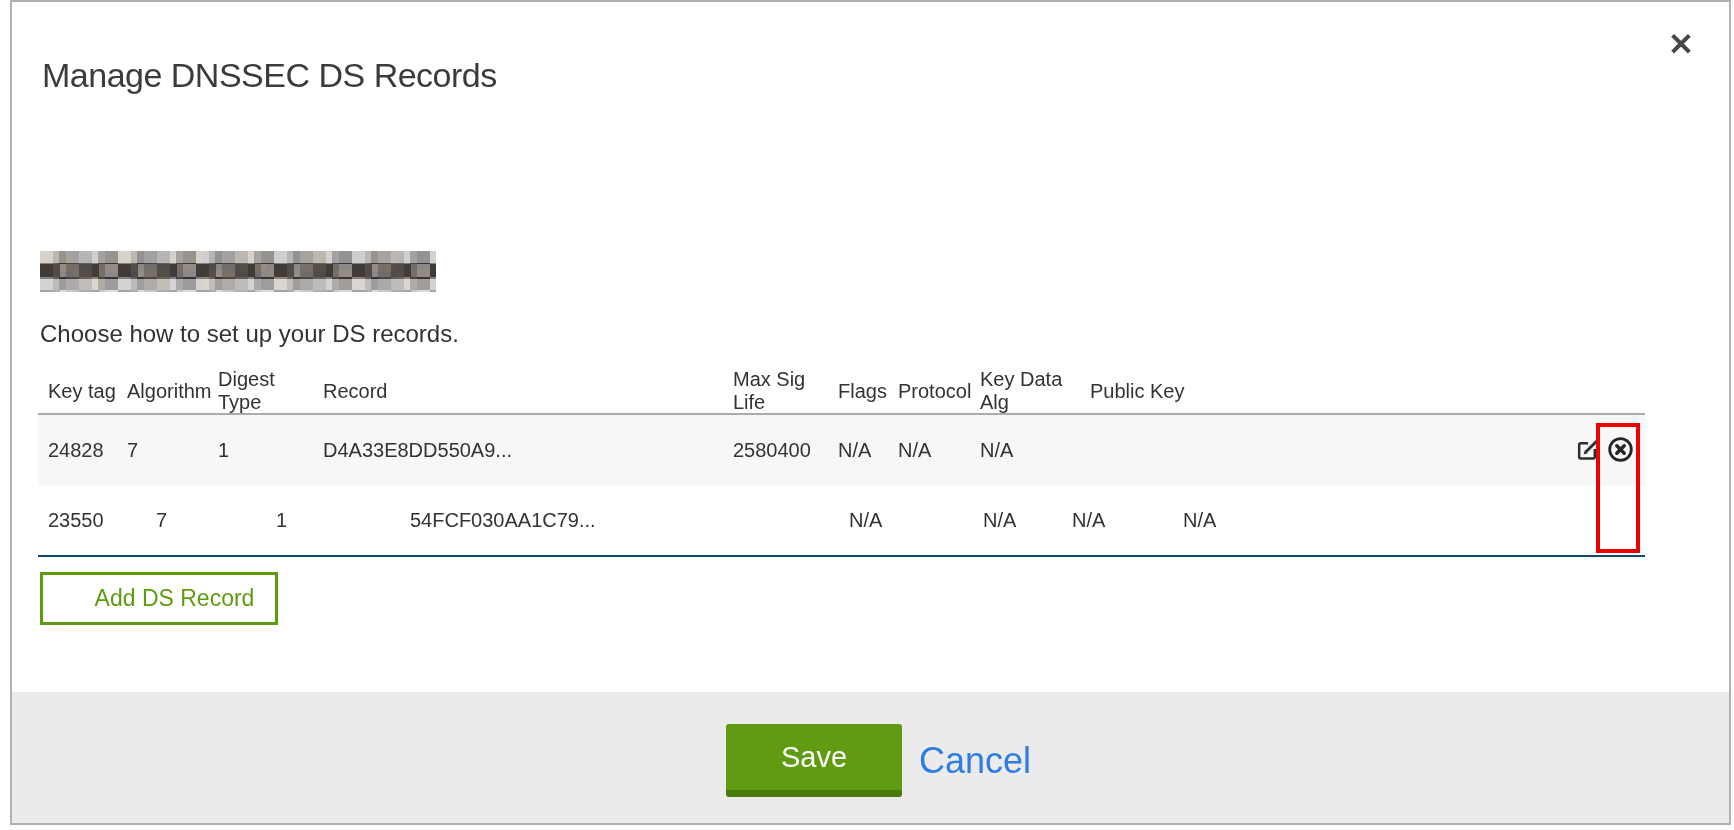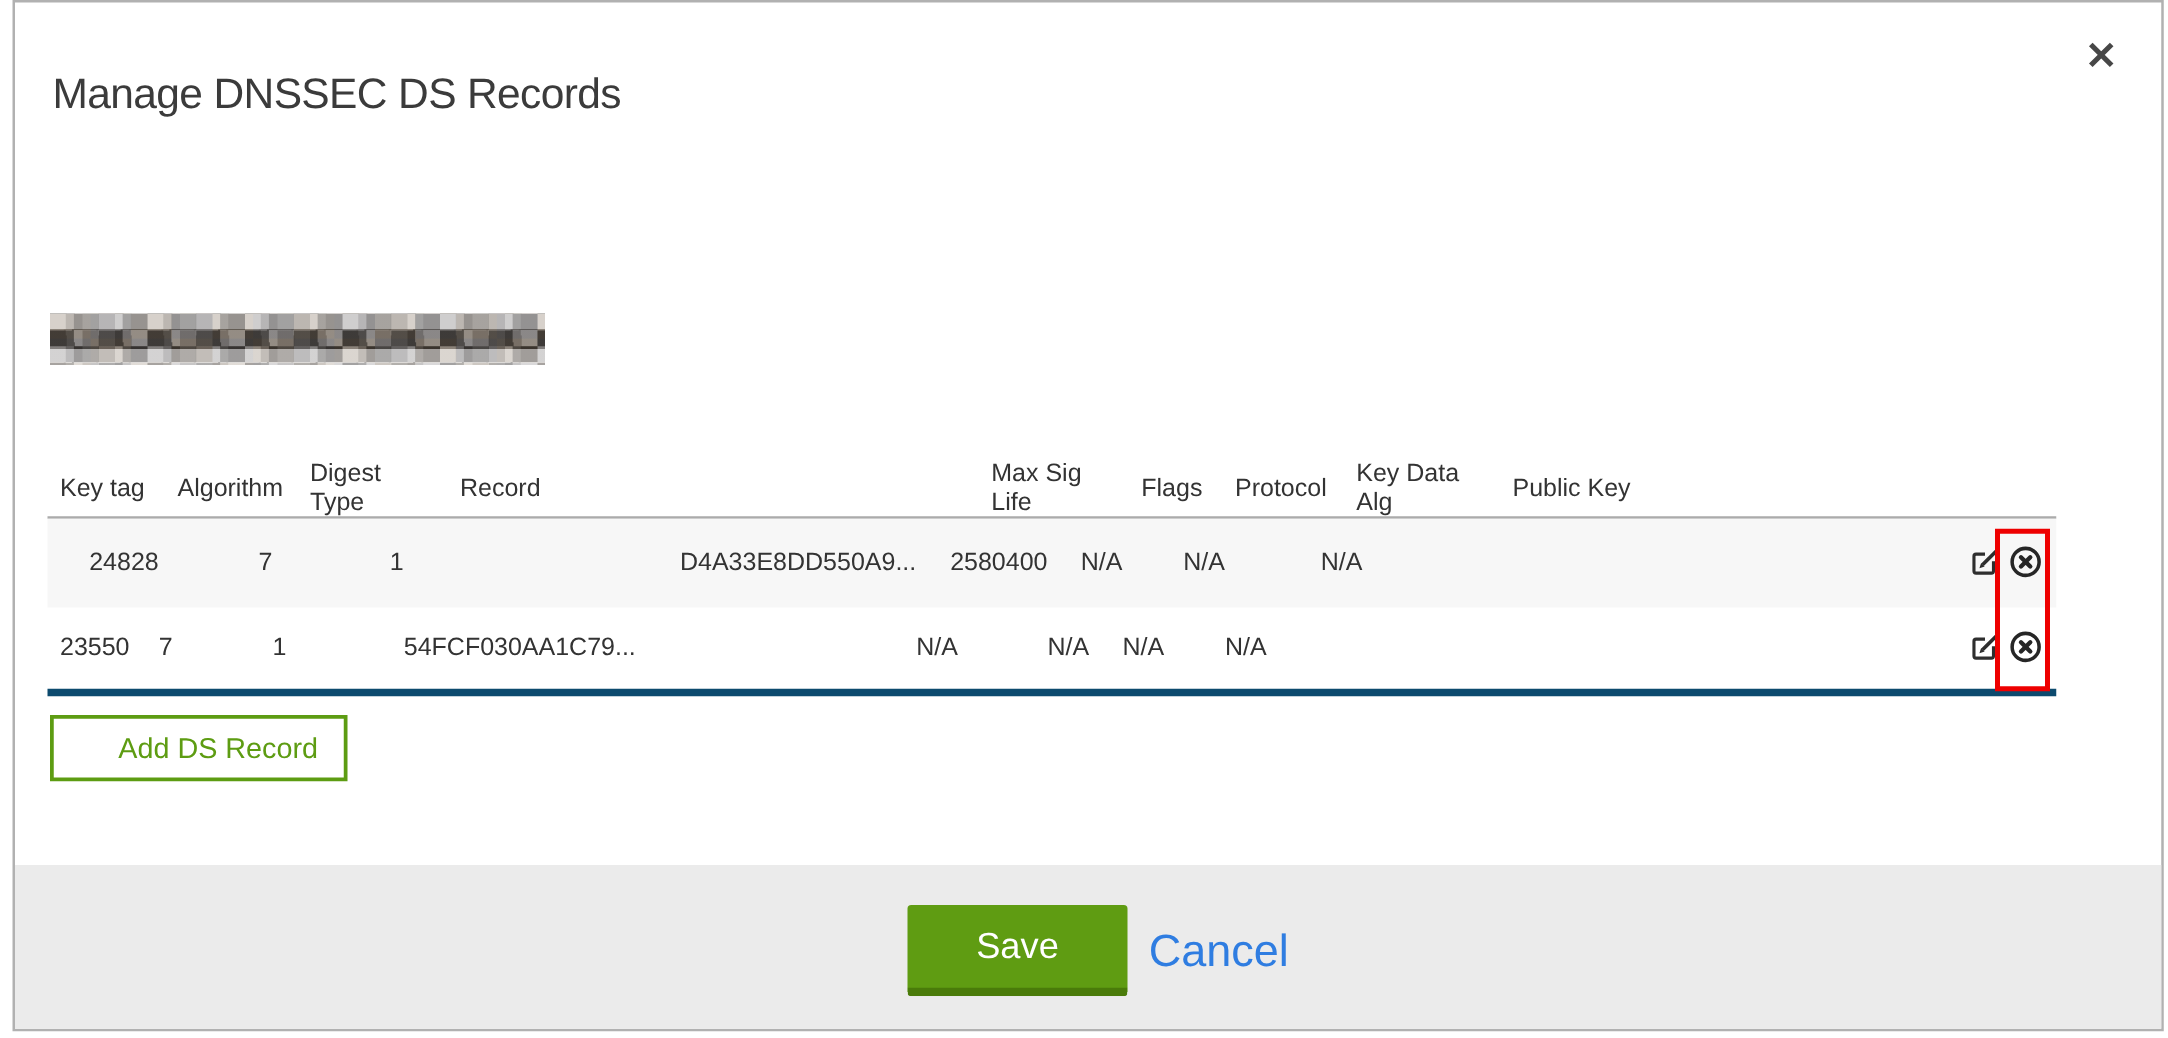--- a/index.html
+++ b/index.html
@@ -15,24 +15,24 @@
         background-image:
           linear-gradient(180deg, rgba(255,255,255,0.45) 0 12px, rgba(40,35,30,0.30) 12px 28px, rgba(255,255,255,0.50) 28px 41px),
           repeating-conic-gradient(rgba(20,18,16,0.50) 0% 25%, rgba(255,255,255,0.15) 0% 50%),
           repeating-conic-gradient(rgba(70,80,110,0.25) 0% 25%, rgba(120,90,60,0.20) 0% 50%),
           repeating-conic-gradient(#6e675f 0% 25%, #c9c3bb 25% 50%, #8d867d 50% 75%, #b5aea5 75% 100%);
         background-size:100% 100%, 39px 26px, 65px 39px, 26px 26px;}
   .subtitle{position:absolute;left:40px;top:320px;font-size:24px;color:#333;}
   .table{position:absolute;left:38px;top:368px;width:1607px;font-size:20px;color:#333;}
   .trow{display:grid;grid-template-columns:79px 91px 105px 410px 105px 60px 82px 110px 483px 72px;
         align-items:center;padding-left:10px;box-sizing:border-box;}
-  .thead{height:47px;border-bottom:2px solid #ababab;gap:15px;}
+  .thead{height:47px;border-bottom:2px solid #ababab;}
   .tr{height:71px;}
-  .tr.alt{background:#f7f7f7;text-align:right;}
-  .tr.last{border-bottom:6px solid #0c4a6e;}
+  .tr.alt{background:#f7f7f7;}
+  .tr.last{border-bottom:2px solid #0c4a6e;gap:29px;}
   .actions{display:flex;align-items:center;gap:5px;justify-content:flex-start;}
   .icon-btn{background:transparent;border:none;padding:0;cursor:pointer;width:28px;height:28px;
         display:inline-flex;align-items:center;justify-content:center;}
   .red-box{position:absolute;left:1596px;top:423px;width:44px;height:130px;
         border:4px solid #ee0000;box-sizing:border-box;pointer-events:none;}
   .add-btn{position:absolute;left:40px;top:572px;width:238px;height:53px;background:#fff;
         border:3px solid #5d9c12;color:#5d9c12;font-size:23px;font-family:"Liberation Sans",sans-serif;
         cursor:pointer;box-sizing:border-box;padding-left:37px;}
   .footer{position:absolute;left:12px;top:692px;width:1717px;height:131px;background:#ebebeb;}
   .save-btn{position:absolute;left:726px;top:724px;width:176px;height:73px;background:#5f9c12;
@@ -45,20 +45,21 @@
 
 <div class="page">
   <div class="modal-frame"></div>
 
   <h1 class="title">Manage DNSSEC DS Records</h1>
 
   <button class="close-btn">✕</button>
 
   <div class="redacted"></div>
 
+  <div class="subtitle">Choose how to set up your DS records.</div>
 
   <div class="table">
     <div class="trow thead">
       <div>Key tag</div>
       <div>Algorithm</div>
       <div>Digest Type</div>
       <div>Record</div>
       <div>Max Sig Life</div>
       <div>Flags</div>
       <div>Protocol</div>

